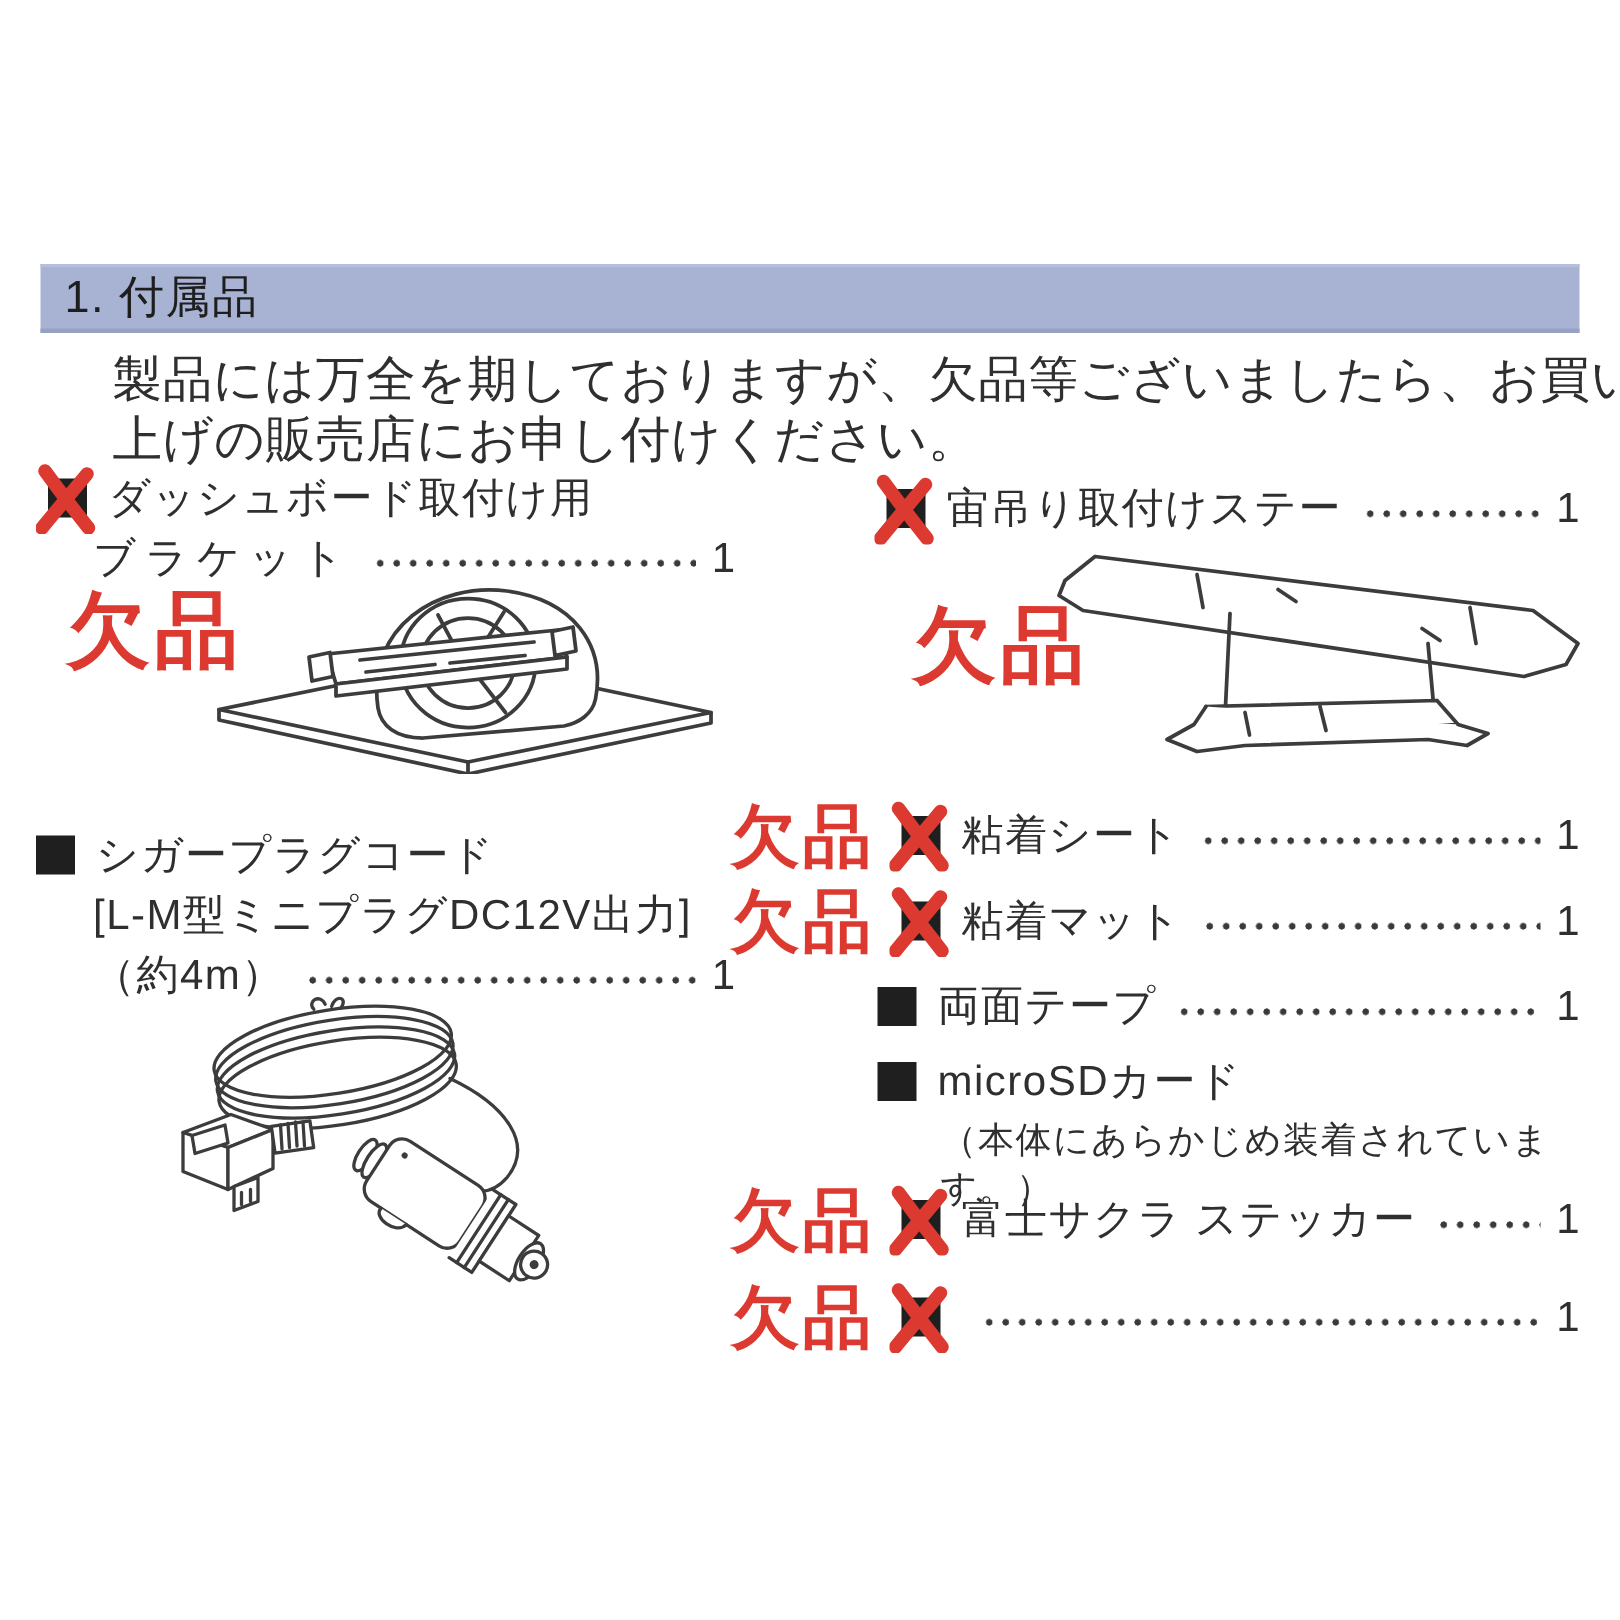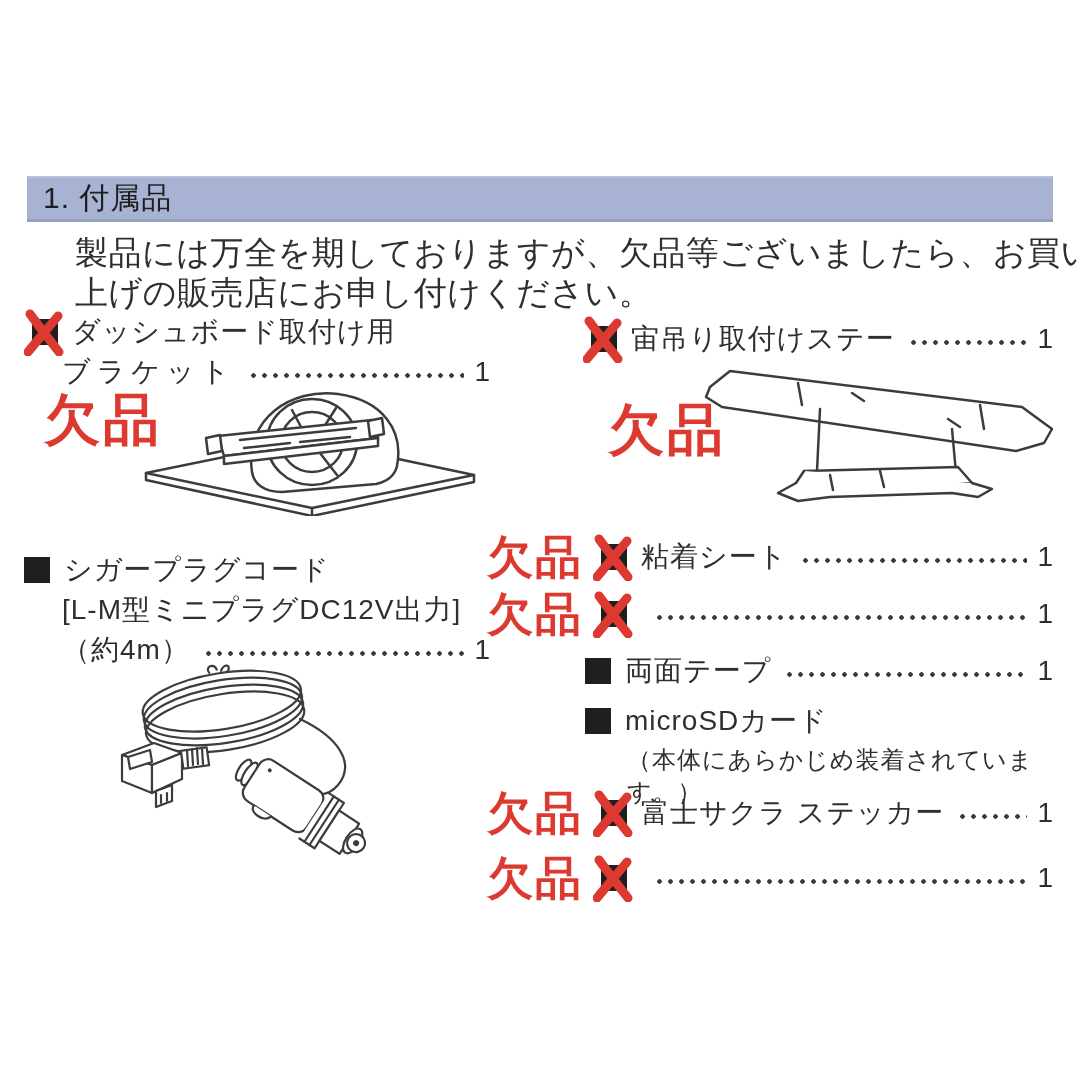--- a/index.html
+++ b/index.html
@@ -221,20 +221,21 @@
   </div>
 
   <div class="abs row" style="left:487px;top:587px;width:566px;height:54px;">
     <span class="kekkin-sm">欠品</span>
     <span class="xsq">
       <span class="sq"></span>
       <svg width="40" height="48" viewBox="0 0 40 48">
           <path d="M6 6 C14 17 27 34 35 44 M34 8 C25 19 12 34 4 44" stroke="#dc3a30" stroke-width="9" fill="none" stroke-linecap="round"></path>
         </svg>
     </span>
+    <span class="lbl">粘着マット</span>
     <span class="leader"></span>
     <span class="cnt">1</span>
   </div>
 
   <div class="abs row" style="left:585px;top:652px;width:468px;height:38px;">
     <span class="sq" style="margin-right:14px;"></span>
     <span class="lbl">両面テープ</span>
     <span class="leader"></span>
     <span class="cnt">1</span>
   </div>

